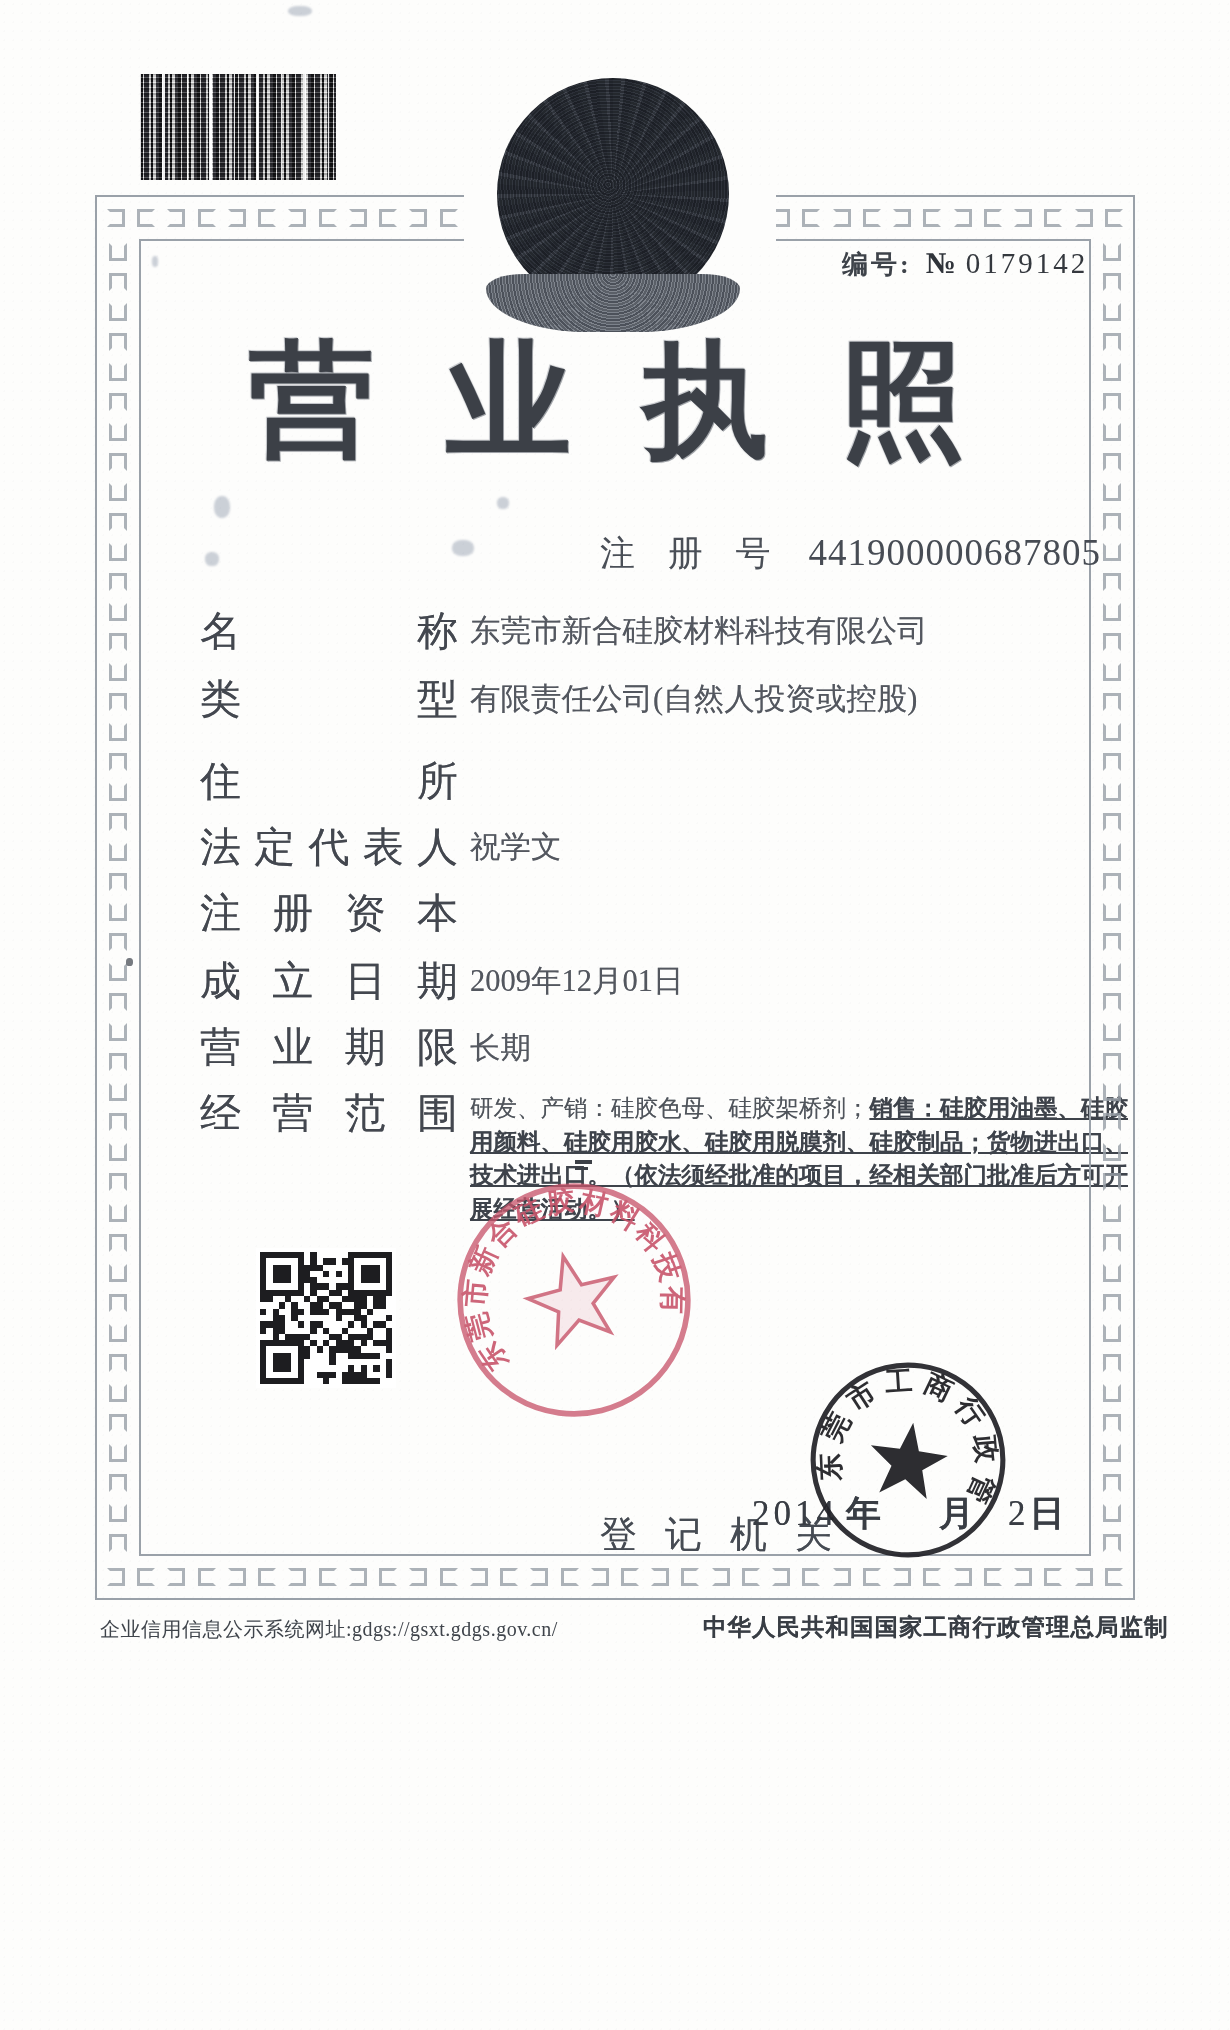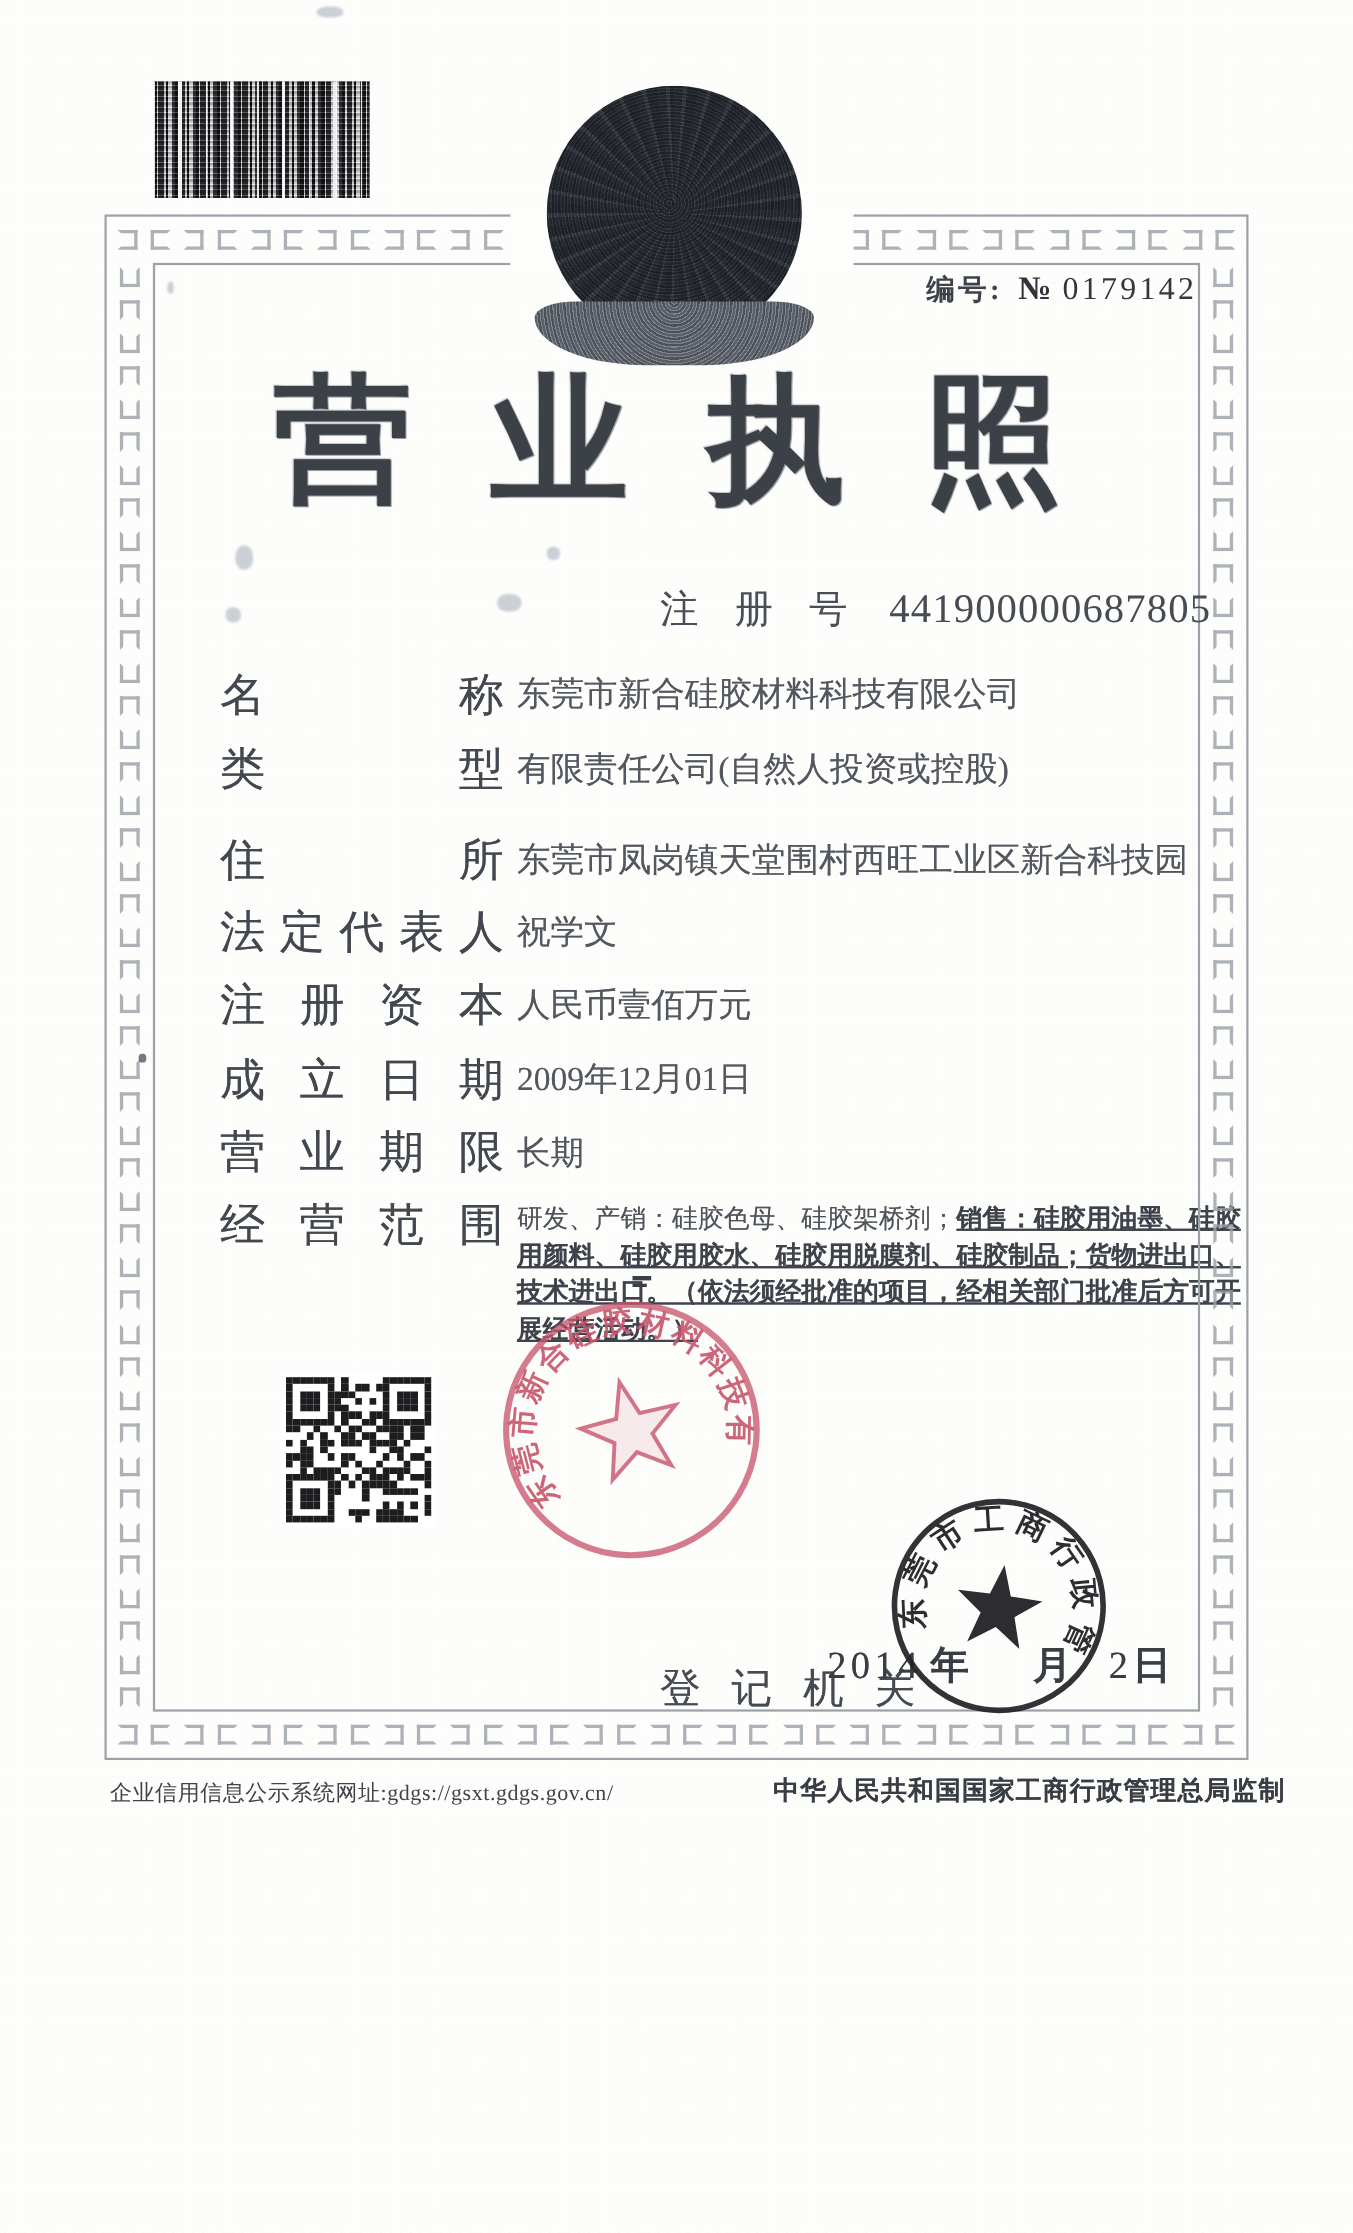--- a/index.html
+++ b/index.html
@@ -319,38 +319,36 @@
   <div class="flabel lbl-2 js-justify">
       <span>类</span>
       <span>型</span>
     </div>
   <div class="fvalue val-2">有限责任公司(自然人投资或控股)</div>
 
   <div class="flabel lbl-3 js-justify">
       <span>住</span>
       <span>所</span>
     </div>
-  <div class="fvalue val-3">东莞市凤岗镇天堂围村西旺工业区新合科技园</div>
 
   <div class="flabel lbl-4 js-justify">
       <span>法</span>
       <span>定</span>
       <span>代</span>
       <span>表</span>
       <span>人</span>
     </div>
   <div class="fvalue val-4">祝学文</div>
 
   <div class="flabel lbl-5 js-justify">
       <span>注</span>
       <span>册</span>
       <span>资</span>
       <span>本</span>
     </div>
-  <div class="fvalue val-5">人民币壹佰万元</div>
 
   <div class="flabel lbl-6 js-justify">
       <span>成</span>
       <span>立</span>
       <span>日</span>
       <span>期</span>
     </div>
   <div class="fvalue val-6">2009年12月01日</div>
 
   <div class="flabel lbl-7 js-justify">

